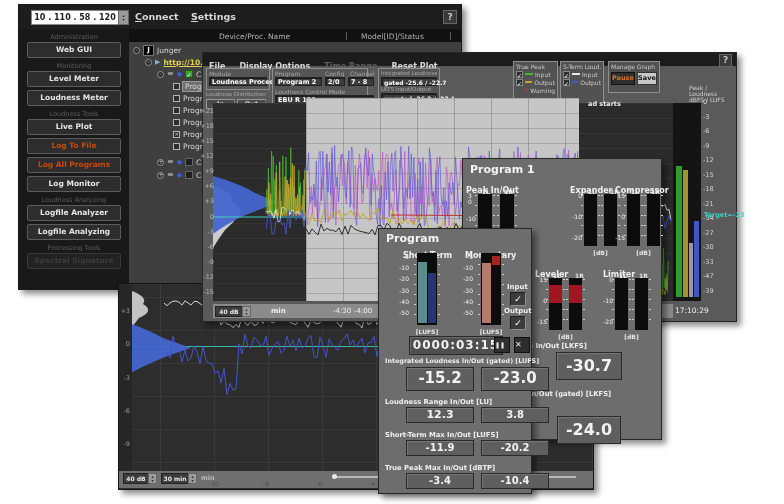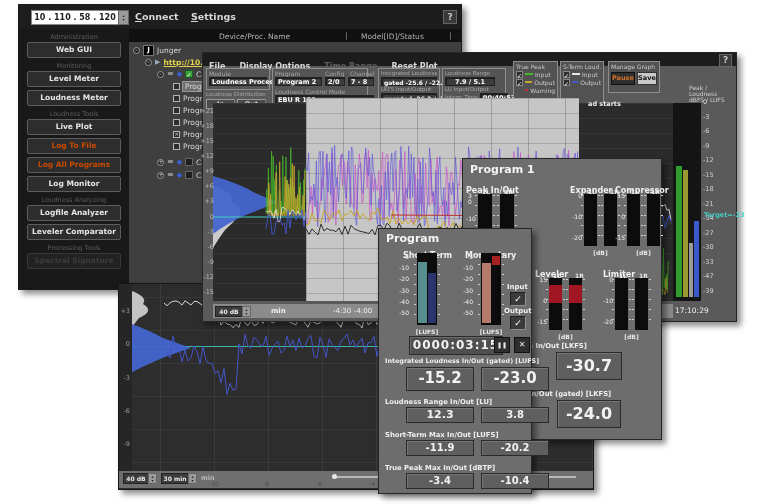--- a/index.html
+++ b/index.html
@@ -89,21 +89,21 @@
   .well::before{content:"";position:absolute;left:-3px;top:1px;bottom:1px;width:2px;
      background:repeating-linear-gradient(to bottom,#cfcfcf 0 1px,transparent 1px 10px);}
   .well::after{content:"";position:absolute;right:-3px;top:1px;bottom:1px;width:2px;
      background:repeating-linear-gradient(to bottom,#cfcfcf 0 1px,transparent 1px 10px);}
   .unit{position:absolute;font-size:6px;font-weight:bold;color:#e8e8e8;text-align:center;}
   .pvb{position:absolute;background:#5f5f5f;border:1px solid #2a2a2a;box-shadow:inset 1px 1px 0 rgba(255,255,255,.15);
        color:#f2f2f2;font-weight:bold;text-align:center;margin-left:18px;}
   .rowlab{position:absolute;font-size:6.8px;font-weight:bold;color:#f0f0f0;white-space:nowrap;}
   .cbig{width:14px;height:12px;background:#3b3b3b;border:1px solid #1f1f1f;border-bottom-color:#909090;border-right-color:#909090;
         color:#fff;font-size:9px;font-weight:bold;text-align:center;line-height:12px;}
-  .tbtn{background:#2e2e2e;border:1px solid #111;color:#e8e8e8;text-align:center;}
+  .tbtn{background:#2e2e2e;border:1px solid #111;color:#e8e8e8;}
 </style>
 </head>
 <body>
 
 <div id="stage">
 
   <div id="mainwin" class="win">
     <div id="maintb" class="a">
       <div class="a ipbox">10 . 110 . 58 . 120</div>
       <div class="a spin" style="left:99px;top:5px;width:9px;height:13px;">
@@ -127,21 +127,21 @@
       <div class="sb-sec">Monitoring</div>
       <div class="sb-btn">Level Meter</div>
       <div class="sb-btn">Loudness Meter</div>
       <div class="sb-sec">Loudness Tools</div>
       <div class="sb-btn">Live Plot</div>
       <div class="sb-btn active">Log To File</div>
       <div class="sb-btn active">Log All Programs</div>
       <div class="sb-btn">Log Monitor</div>
       <div class="sb-sec">Loudness Analyzing</div>
       <div class="sb-btn">Logfile Analyzer</div>
-      <div class="sb-btn">Leveler Comparator</div>
+      <div class="sb-btn">Logfile Analyzing</div>
       <div class="sb-sec">Processing Tools</div>
       <div class="sb-btn disabled">Spectral Signature</div>
     </div>
 
     <div id="tree" class="a">
       <div class="trow" style="left:4px;top:2px;">
         <span class="texp">-</span>
         <span class="tlogo">J</span>
         <span>Junger</span>
       </div>
@@ -272,29 +272,20 @@
     <div class="panel" style="left:175px;top:15px;width:62px;height:38px;">
       <div class="plab" style="font-size:5.5px;">Integrated Loudness</div>
       <div class="pval" style="width:56px;font-size:6px;display:flex;gap:2px;">
         <b>gated</b>
         <span>-25.6 / -22.7</span>
       </div>
       <div class="plab" style="font-size:5.5px;">LKFS Input/Output</div>
       <div class="pval" style="width:56px;font-size:6px;display:flex;gap:2px;">
         <b>ungated</b>
         <span>-26.2 / -23.1</span>
-      </div>
-    </div>
-    <div class="panel" style="left:239px;top:15px;width:64px;height:38px;">
-      <div class="plab" style="font-size:5.5px;">Loudness Range</div>
-      <div class="pval" style="width:50px;text-align:center;">7.9 / 5.1</div>
-      <div class="plab" style="font-size:5.5px;">LU Input/Output</div>
-      <div style="display:flex;align-items:center;gap:2px;">
-        <span class="plab" style="font-size:5.5px;">Integr. Time</span>
-        <span class="pval" style="width:28px;">00:40:53</span>
       </div>
     </div>
     <div class="panel" style="left:310px;top:8px;width:45px;height:46px;background:#525252;">
       <div class="plab" style="color:#c9c9c9;">True Peak</div>
       <div class="ckrow">
           <span class="ck">✓</span>
           <span class="sw" style="background:#46b32b;"></span>
           <span class="cklab">Input</span>
         </div>
       <div class="ckrow">
@@ -482,21 +473,21 @@
           <span>-20</span>
         </div>
       <div class="well" style="left:12px;top:16px;width:13px;height:52px;"></div>
       <div class="well" style="left:32px;top:16px;width:13px;height:52px;"></div>
       <span class="unit" style="left:12px;top:71px;width:33px;">[dB]</span>
     </div>
 
     <span class="rowlab" style="left:66px;top:183px;">s In/Out [LKFS]</span>
     <div class="pvb" style="left:75px;top:193px;width:64px;height:26px;font-size:16px;line-height:25px;">-30.7</div>
     <span class="rowlab" style="left:66px;top:231px;">In/Out (gated) [LKFS]</span>
-    <div class="pvb" style="left:76px;top:241px;width:62px;height:26px;font-size:16px;line-height:25px;">-24.0</div>
+    <div class="pvb" style="left:76px;top:257px;width:62px;height:26px;font-size:16px;line-height:25px;">-24.0</div>
   </div>
 
   <div class="win pwin" style="left:378px;top:228px;width:152px;height:264px;">
     <span class="a ptitle" style="left:7px;top:3px;">Program</span>
 
     <div class="a" style="left:14px;top:14px;width:62px;height:94px;">
       <span class="mname" style="margin-left:10px;">Short-Term</span>
       <div class="scol6" style="left:2px;top:11px;width:14px;height:62px;">
           <span>-5</span>
           <span>-10</span>

